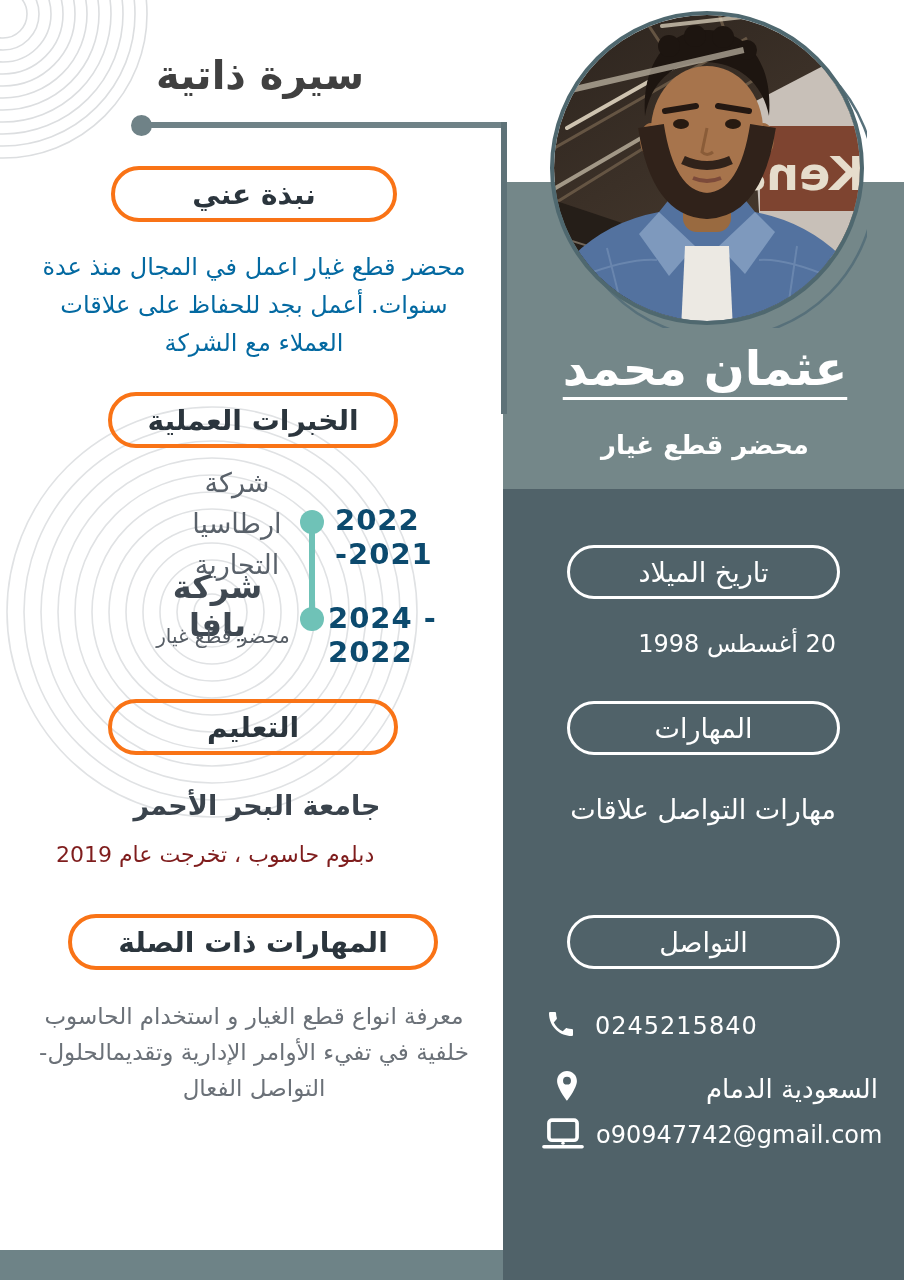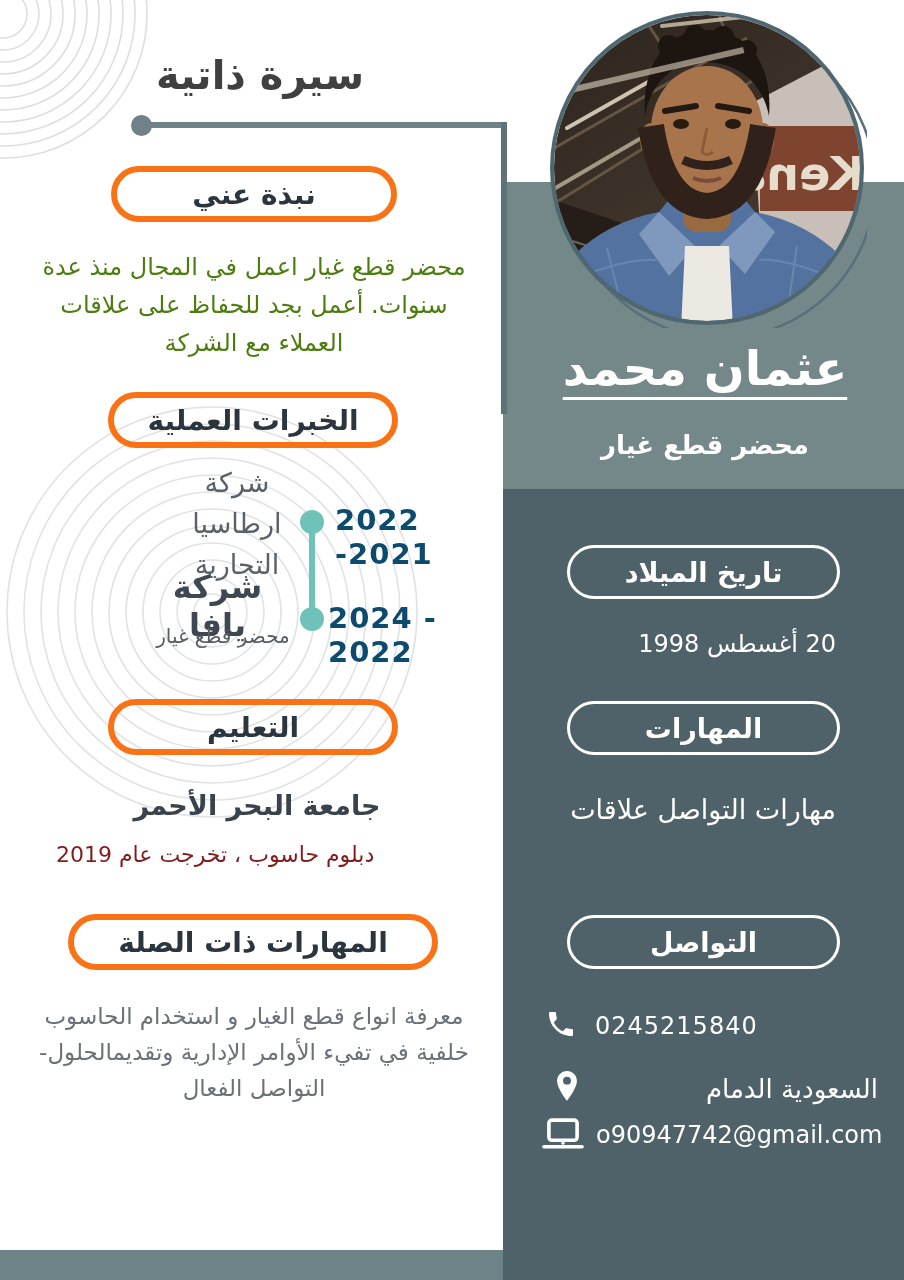--- a/index.html
+++ b/index.html
@@ -18,30 +18,30 @@
     font-size:40px;font-weight:bold;color:#404040;direction:rtl;
   }
   .title-dot{left:131px;top:115px;width:21px;height:21px;border-radius:50%;background:#6f8287;}
   .title-hline{left:148px;top:122px;width:359px;height:6px;background:#6f8287;}
   .title-vline{left:501px;top:122px;width:6px;height:292px;background:#5e7278;}
   .pill{
     display:flex;align-items:center;justify-content:center;
     border-radius:30px;direction:rtl;box-sizing:border-box;
   }
   .pill-dark{
-    border:6px solid #f97316;color:#2b353d;font-weight:bold;font-size:28px;
+    border:4px solid #f97316;color:#2b353d;font-weight:bold;font-size:28px;
     background:transparent;
   }
   .pill-light{
-    border:3px solid #ffffff;color:#ffffff;font-weight:bold;font-size:27px;
+    border:3px solid #ffffff;color:#ffffff;font-weight:normal;font-size:27px;
     background:transparent;
   }
   .about-text{
     left:30px;top:248px;width:448px;direction:rtl;text-align:center;
-    font-size:24px;line-height:38px;color:#4d7c0f;
+    font-size:24px;line-height:38px;color:#0369a1;
   }
   .exp-company1{
     left:178px;top:462px;width:118px;direction:rtl;text-align:center;
     font-size:27px;line-height:41px;color:#59616a;
   }
   .exp-dates{font-size:29px;font-weight:bold;color:#0c4a6e;direction:ltr;letter-spacing:1px;}
   .dates1{left:335px;top:503px;width:150px;}
   .dates2{left:328px;top:601px;width:155px;}
   .tl-dot{width:24px;height:24px;border-radius:50%;background:#6fc2b7;}
   .tl-dot1{left:300px;top:510px;}

